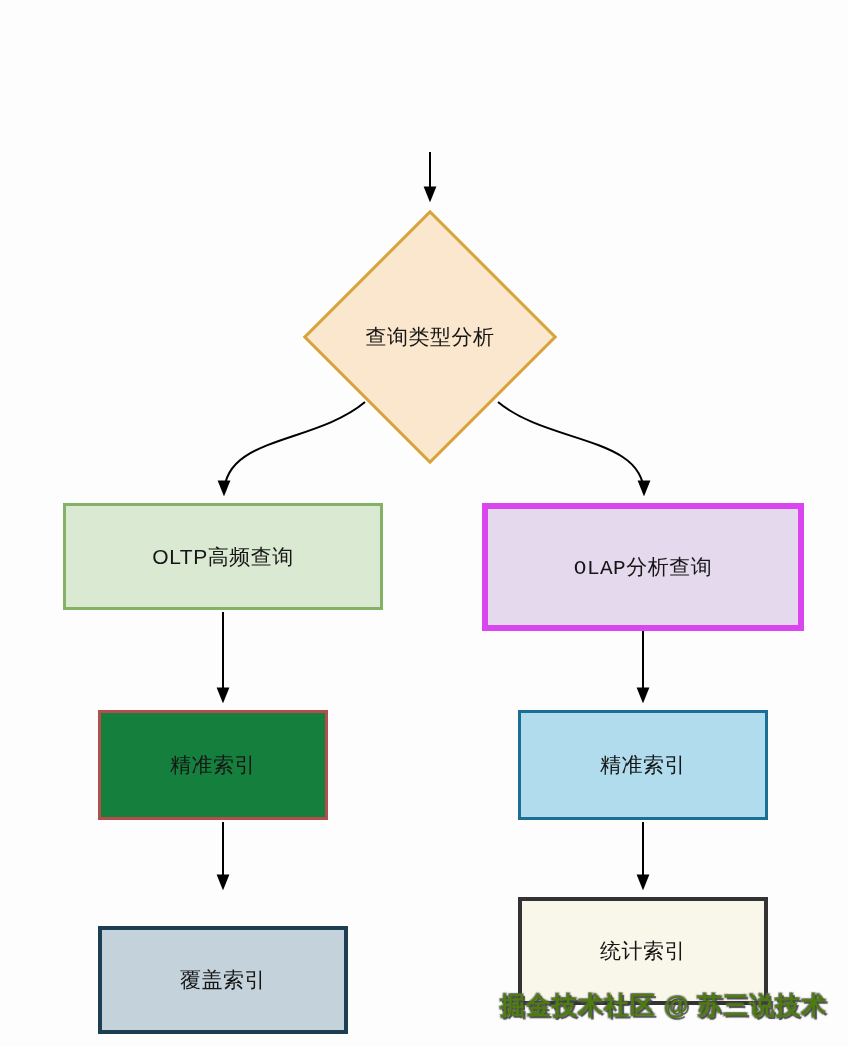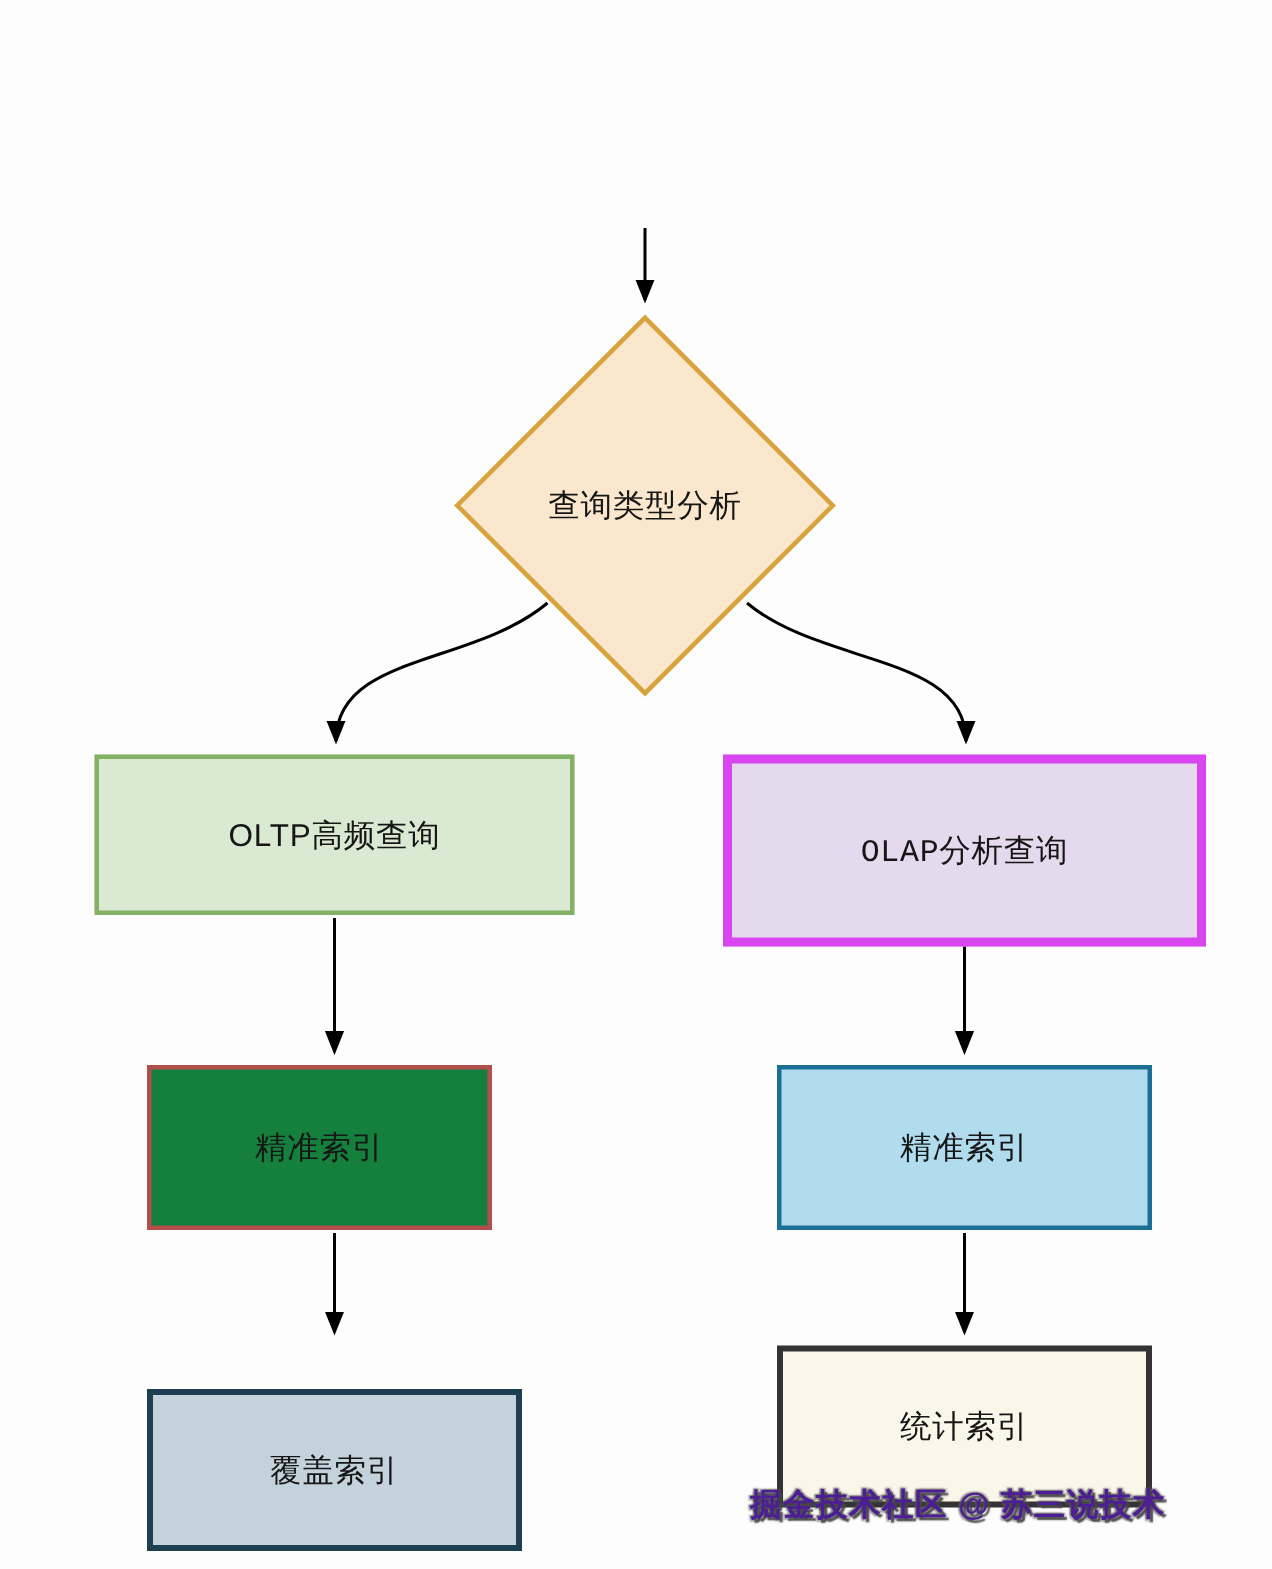--- a/index.html
+++ b/index.html
@@ -52,24 +52,24 @@
     display: flex;
     align-items: center;
     justify-content: center;
     transform: rotate(-45deg);
     white-space: nowrap;
   }
   .watermark {
     position: absolute;
     left: 500px;
     top: 989px;
-    font-size: 21px;
+    font-size: 25px;
     font-weight: bold;
     letter-spacing: 1px;
-    color: #4c1d95;
+    color: #4d7c0f;
     white-space: nowrap;
     text-shadow:
       2px 2px 1px rgba(70,70,70,0.95),
      -1px -1px 1px rgba(90,90,90,0.7),
       1px -1px 1px rgba(90,90,90,0.5),
      -1px  1px 1px rgba(90,90,90,0.5);
   }
 </style>
 </head>
 <body>

